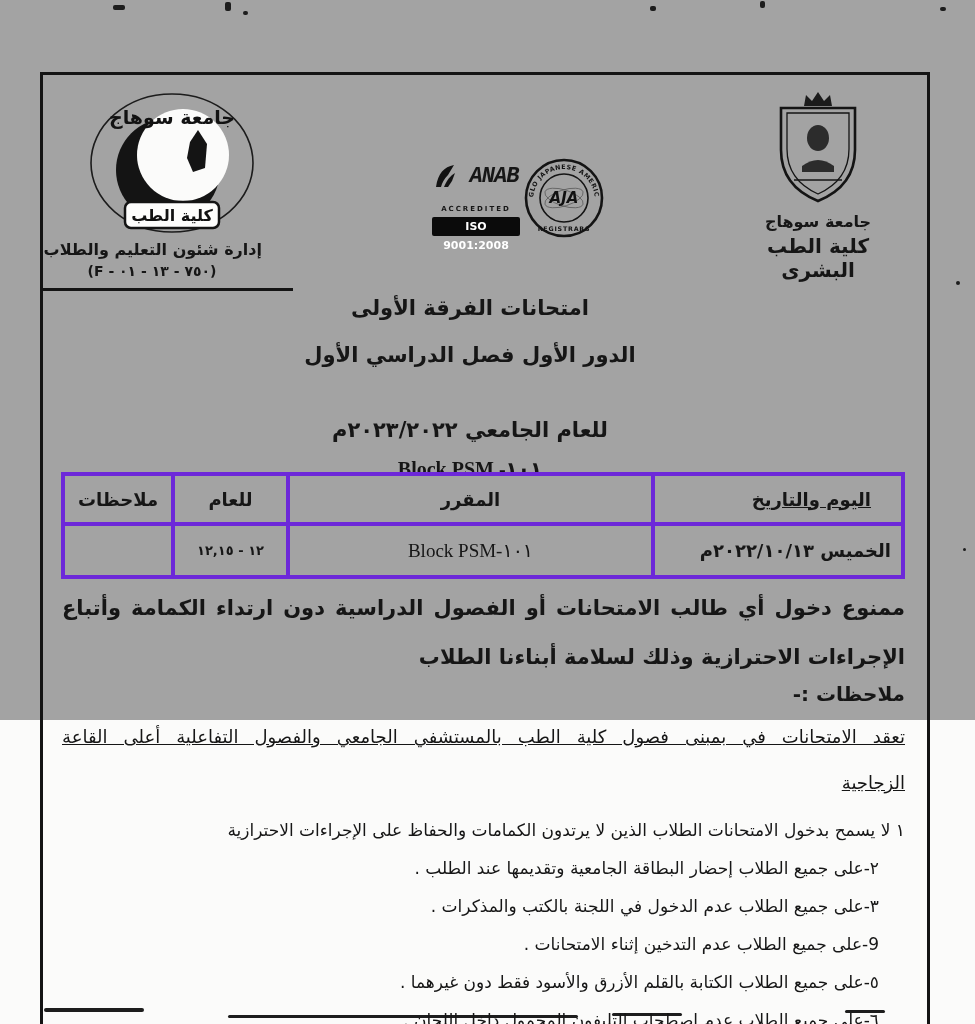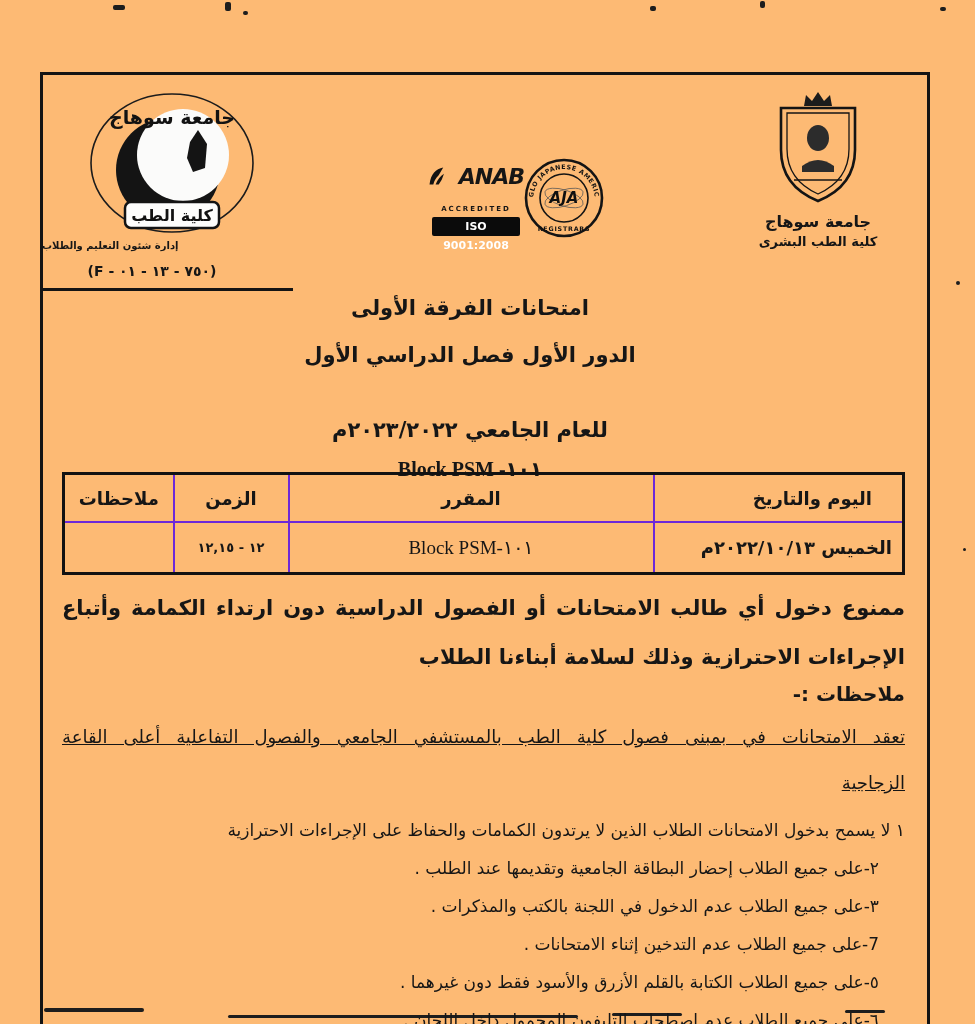--- a/index.html
+++ b/index.html
@@ -1,54 +1,54 @@
 <!DOCTYPE html>
 <html><head>
 <meta charset="utf-8">
 <style>
   html,body{margin:0;padding:0;width:975px;height:1024px;overflow:hidden;
     background:#fbfbfa;font-family:"DejaVu Sans",sans-serif;color:#161616;}
-  #page{position:relative;width:975px;height:1024px;background:#fdba74;}
+  #page{position:relative;width:975px;height:720px;background:#a3a3a3;}
   .abs{position:absolute;}
   #doc-border{left:40px;top:72px;width:890px;height:990px;border:3px solid #141414;box-sizing:border-box;}
   .artifact{position:absolute;background:#1d1d1d;border-radius:2px;}
 
   
   #left-logo{left:86px;top:90px;}
-  #dept-caption{left:42px;top:240px;width:220px;text-align:left;font-weight:bold;font-size:10px;}
+  #dept-caption{left:42px;top:240px;width:220px;text-align:right;font-weight:bold;font-size:16px;}
   #code-caption{left:42px;top:263px;width:220px;text-align:center;font-weight:bold;font-size:14px;direction:ltr;}
   #header-rule{left:41px;top:288px;width:252px;height:3px;background:#141414;}
 
   #anab-block{left:428px;top:163px;width:96px;text-align:center;}
-  #anab-row{display:flex;align-items:center;justify-content:center;gap:14px;}
+  #anab-row{display:flex;align-items:center;justify-content:center;gap:14px;font-family:Liberation Mono, monospace;}
   #anab-word{font-weight:bold;font-style:italic;font-size:22px;letter-spacing:-1px;}
   #anab-sub{font-size:7px;letter-spacing:2px;font-weight:bold;margin-top:16px;}
   #iso-badge{margin:4px auto 0;width:88px;height:19px;background:#0b0b0b;color:#fff;
     font-size:11px;font-weight:bold;line-height:19px;border-radius:2px;}
 
   #aja-seal{left:522px;top:156px;}
   #shield-logo{left:772px;top:88px;}
   #uni-caption-1{left:753px;top:212px;width:130px;text-align:center;font-weight:bold;font-size:16px;}
-  #uni-caption-2{left:744px;top:234px;width:148px;text-align:center;font-weight:bold;font-size:13px;}
+  #uni-caption-2{left:744px;top:234px;width:148px;text-align:center;font-weight:bold;font-size:20px;}
 
   
   #titles{left:140px;top:294px;width:660px;direction:rtl;text-align:center;}
   .title-ar{font-weight:bold;font-size:21px;line-height:28px;}
   #title-1{margin-bottom:19px;}
   #title-2{margin-bottom:17px;}
   #title-3{margin-bottom:13px;margin-top:47px;}
   #title-en{direction:ltr;font-family:"Liberation Serif","DejaVu Sans",serif;font-size:20px;font-weight:600;}
 
   
   #exam-table{left:65px;top:472px;width:840px;direction:rtl;}
   table{border-collapse:collapse;table-layout:fixed;width:840px;border:3px solid #121212;}
-  th,td{border:2px solid #6d28d9;overflow:hidden;}
+  th,td{border:4px solid #6d28d9;overflow:hidden;}
   th{height:44px;font-size:18px;font-weight:bold;text-align:center;}
   td{height:47px;font-size:18px;text-align:center;}
-  th.col-day{text-align:right;padding-right:30px;}
+  th.col-day{text-align:right;padding-right:30px;text-decoration:underline;}
   td.cell-day{text-align:right;padding-right:10px;font-weight:bold;}
   td.cell-course{font-family:"Liberation Serif","DejaVu Sans",serif;font-size:19px;}
   td.cell-time{font-weight:bold;font-size:13px;}
 
   
   #notes{left:62px;top:584px;width:843px;direction:rtl;text-align:right;}
   #notes-title{font-size:20px;font-weight:bold;margin-bottom:8px;}
   .warning-line{font-size:21px;font-weight:bold;line-height:49px;}
   .intro-line{font-size:18px;line-height:46px;text-decoration:underline;}
   .fill-line{text-align:justify;text-align-last:justify;}
@@ -141,21 +141,21 @@
       <colgroup>
         <col style="width:250px">
           <col style="width:365px">
           <col style="width:115px">
           <col style="width:110px">
       </colgroup>
       <tbody>
           <tr>
         <th class="col-day">اليوم والتاريخ</th>
         <th>المقرر</th>
-        <th>الزمن</th>
+        <th>للعام</th>
         <th>ملاحظات</th>
       </tr>
       <tr>
         <td class="cell-day">الخميس ٢٠٢٢/١٠/١٣م</td>
         <td class="cell-course"><span dir="ltr">Block PSM-١٠١</span></td>
         <td class="cell-time">١٢ - ١٢,١٥</td>
         <td class="cell-notes"></td>
       </tr>
     </tbody>
       </table>
@@ -168,19 +168,19 @@
     </div>
     <div id="notes-title">ملاحظات :-</div>
     <div id="notes-intro">
       <div class="intro-line fill-line">تعقد الامتحانات في بمبنى فصول كلية الطب بالمستشفي الجامعي والفصول التفاعلية أعلى القاعة</div>
       <div class="intro-line">الزجاجية</div>
     </div>
     <div id="notes-items">
       <div class="rule-item">١ لا يسمح بدخول الامتحانات الطلاب الذين لا يرتدون الكمامات والحفاظ على الإجراءات الاحترازية</div>
       <div class="rule-item indented">٢-على جميع الطلاب إحضار البطاقة الجامعية وتقديمها عند الطلب .</div>
       <div class="rule-item indented">٣-على جميع الطلاب عدم الدخول في اللجنة بالكتب والمذكرات .</div>
-      <div class="rule-item indented">7-على جميع الطلاب عدم التدخين إثناء الامتحانات .</div>
+      <div class="rule-item indented">9-على جميع الطلاب عدم التدخين إثناء الامتحانات .</div>
       <div class="rule-item indented">٥-على جميع الطلاب الكتابة بالقلم الأزرق والأسود فقط دون غيرهما .</div>
       <div class="rule-item indented">٦-على جميع الطلاب عدم اصطحاب التليفون المحمول داخل اللجان .</div>
     </div>
   </div>
 
 </div>
 
 </body></html>

